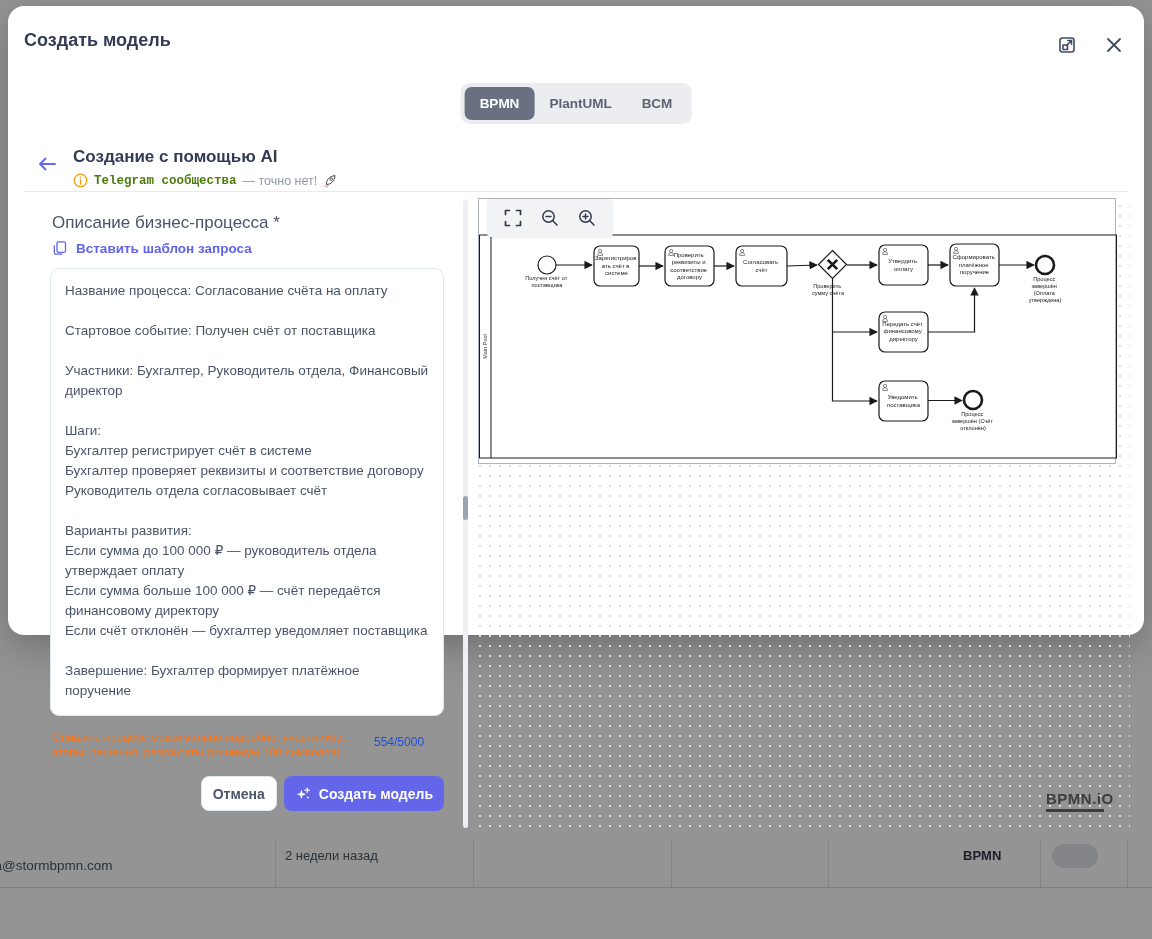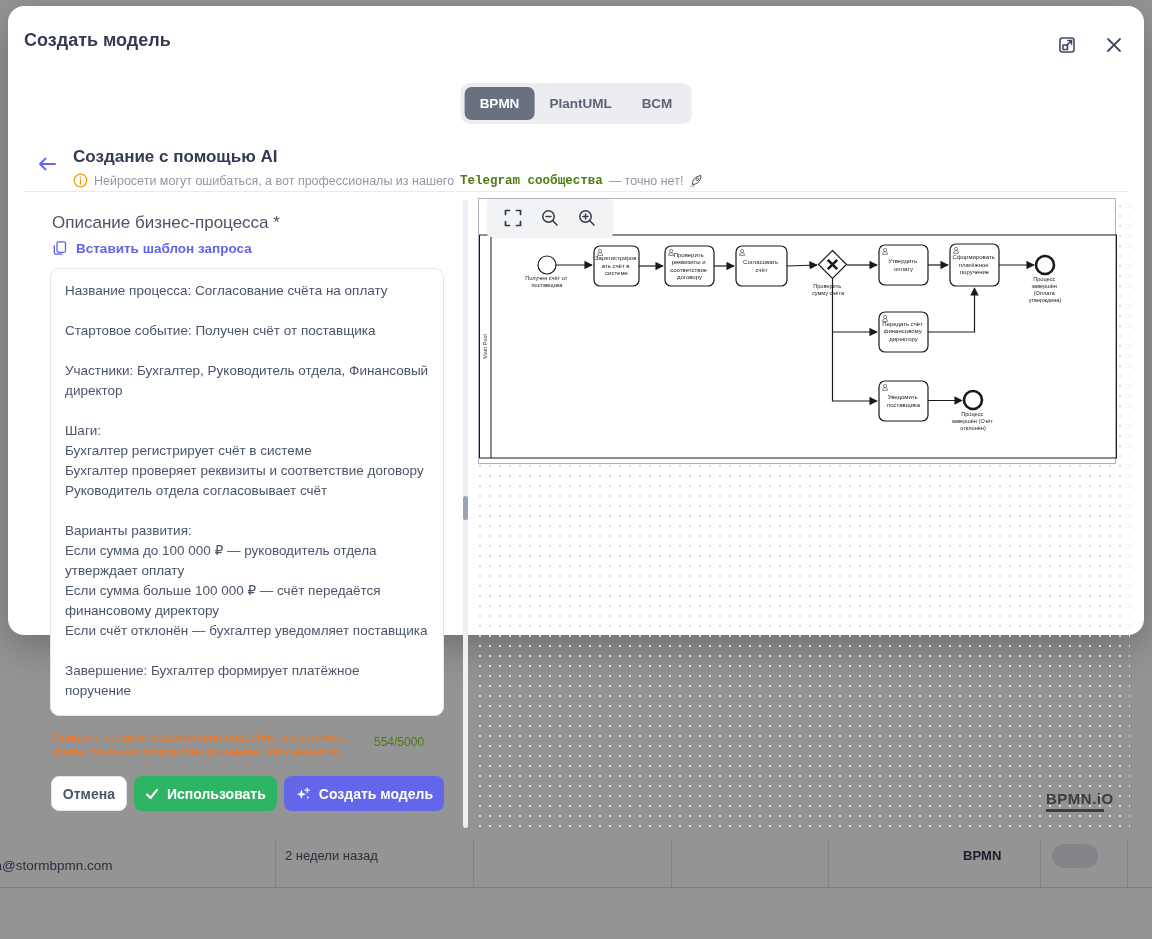--- a/index.html
+++ b/index.html
@@ -48,21 +48,21 @@
   
   .fld-label { position:absolute; left:44px; top:207px; font-size:17px; color:#4a5568; }
   .tpl-link { position:absolute; left:44px; top:234px; display:flex; align-items:center; gap:8px;
     font-size:13.5px; font-weight:600; color:#6164e8; cursor:pointer; }
   textarea.desc { position:absolute; left:42px; top:262px; width:394px; height:448px;
     border:1px solid #e2e8f0; border-radius:9px; padding:12px 14px; resize:none;
     font-family:"Liberation Sans","DejaVu Sans",sans-serif;
     font-size:13.5px; line-height:20px; color:#4a5568; outline:none; }
   .hint { position:absolute; left:44px; top:724px; width:326px; font-size:11.5px;
     line-height:15px; color:#f97316; }
-  .counter { position:absolute; left:366px; top:729px; font-size:12px; color:#4d7c0f; }
+  .counter { position:absolute; left:366px; top:729px; font-size:12px; color:#1d4ed8; }
 
   .btn-row { position:absolute; left:42px; top:770px; width:394px; display:flex;
     justify-content:flex-end; gap:7px; }
   .btn { height:35px; border-radius:8px; border:none; display:flex; align-items:center;
     gap:8px; padding:0 11px; font-size:14px; font-weight:700; cursor:pointer;
     font-family:"Liberation Sans","DejaVu Sans",sans-serif; }
   .btn.cancel { background:#fff; border:1px solid #e2e8f0; color:#4a5568; font-weight:600; }
   .btn.use { background:#2db563; color:#fff; }
   .btn.create { background:#6466e9; color:#fff; }
 
@@ -137,21 +137,20 @@
     </svg>
   </div>
   <div class="section-title">Создание с помощью AI</div>
 
   <div class="note-row">
     <svg viewBox="0 0 15 15" width="15" height="15" fill="none">
       <circle cx="7.5" cy="7.5" r="6.3" stroke="#f59e0b" stroke-width="1.3"></circle>
       <path d="M7.5 6.8 V11" stroke="#f59e0b" stroke-width="1.4" stroke-linecap="round"></path>
       <circle cx="7.5" cy="4.4" r="0.9" fill="#f59e0b"></circle>
     </svg>
-    <span>Нейросети могут ошибаться, а вот профессионалы из нашего</span>
     <span class="lnk">Telegram сообщества</span>
     <span>— точно нет!</span>
     <svg viewBox="0 0 15 15" width="15" height="15">
       <path d="M3.5 11.5 C3.2 7 6 3.4 12 2.6 C11.6 8.4 8 11.3 3.5 11.5 Z" fill="#fff" stroke="#333" stroke-width="0.9"></path>
       <circle cx="8.2" cy="6.2" r="1.3" fill="none" stroke="#333" stroke-width="0.8"></circle>
       <path d="M3.2 12.2 L1.6 13.6 M5 12.6 L4.4 14" stroke="#e05b6d" stroke-width="1" stroke-linecap="round"></path>
     </svg>
   </div>
   <div class="hdr-divider"></div>
 
@@ -182,26 +181,20 @@
 Если счёт отклонён — бухгалтер уведомляет поставщика
 
 Завершение: Бухгалтер формирует платёжное поручение</textarea>
 
   <div class="hint">Опишите процесс максимально подробно: участников, этапы, решения, результаты (минимум 100 символов)</div>
   <div class="counter">554/5000</div>
 
   <div class="btn-row">
     <button class="btn cancel">
       <span>Отмена</span>
-    </button>
-    <button class="btn use">
-      <svg viewBox="0 0 14 14" width="14" height="14" fill="none" stroke="#fff" stroke-width="2.1" stroke-linecap="round" stroke-linejoin="round">
-        <path d="M2 7.5 L5.5 11 L12 2.8"></path>
-      </svg>
-      <span>Использовать</span>
     </button>
     <button class="btn create">
       <svg viewBox="0 0 16 16" width="16" height="16" fill="#fff">
         <path d="M6.4 3.5 L7.6 7 L11 8.2 L7.6 9.4 L6.4 13 L5.2 9.4 L1.8 8.2 L5.2 7 Z"></path>
         <path d="M12.2 2 V6.4 M10 4.2 H14.4" stroke="#fff" stroke-width="1.2" stroke-linecap="round"></path>
         <circle cx="13" cy="11.5" r="0.9"></circle>
       </svg>
       <span>Создать модель</span>
     </button>
   </div>

